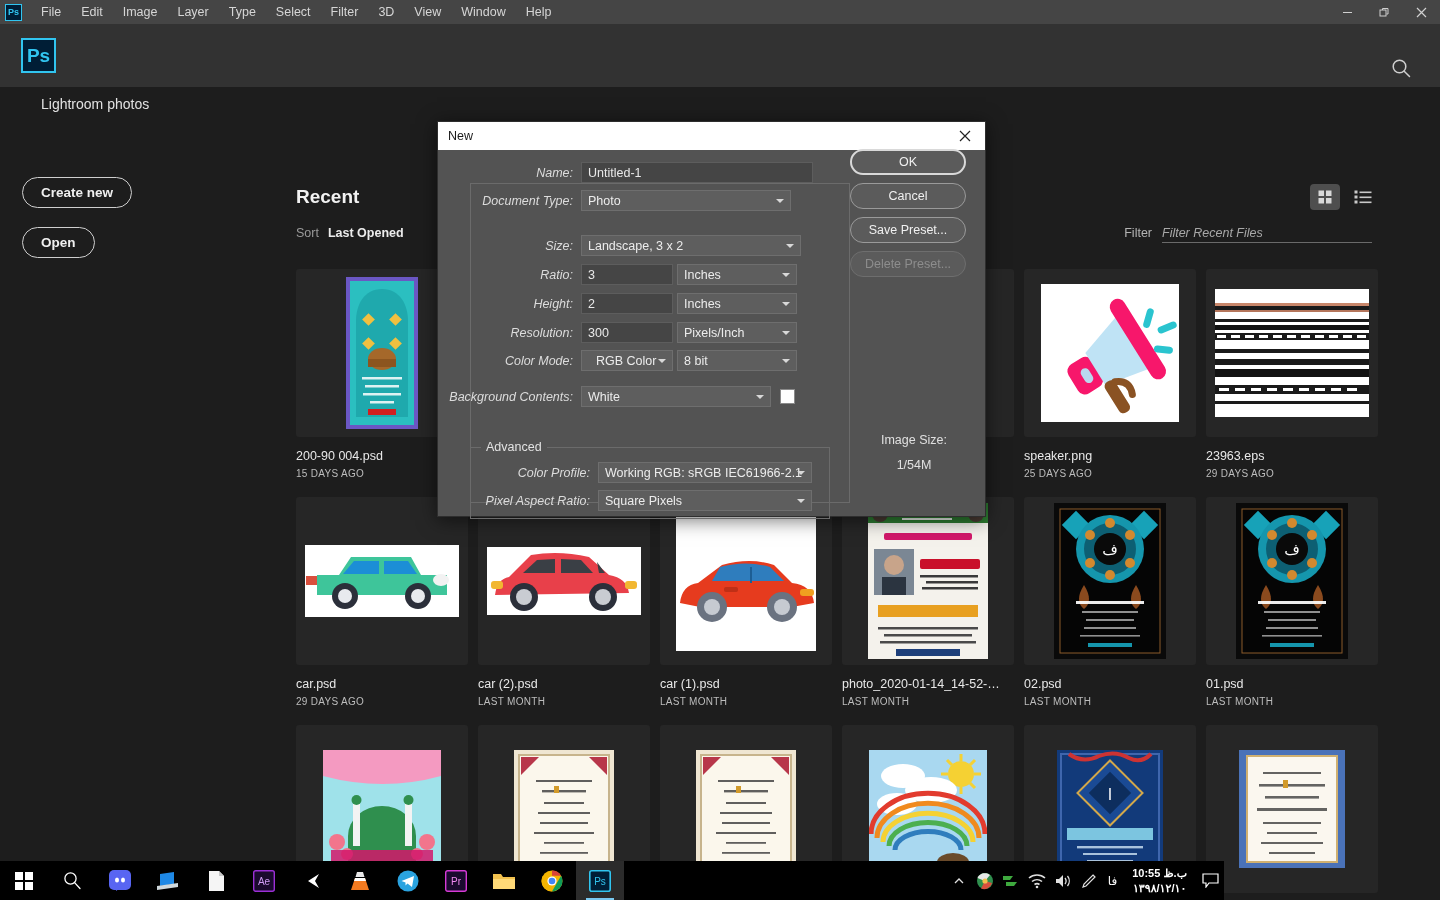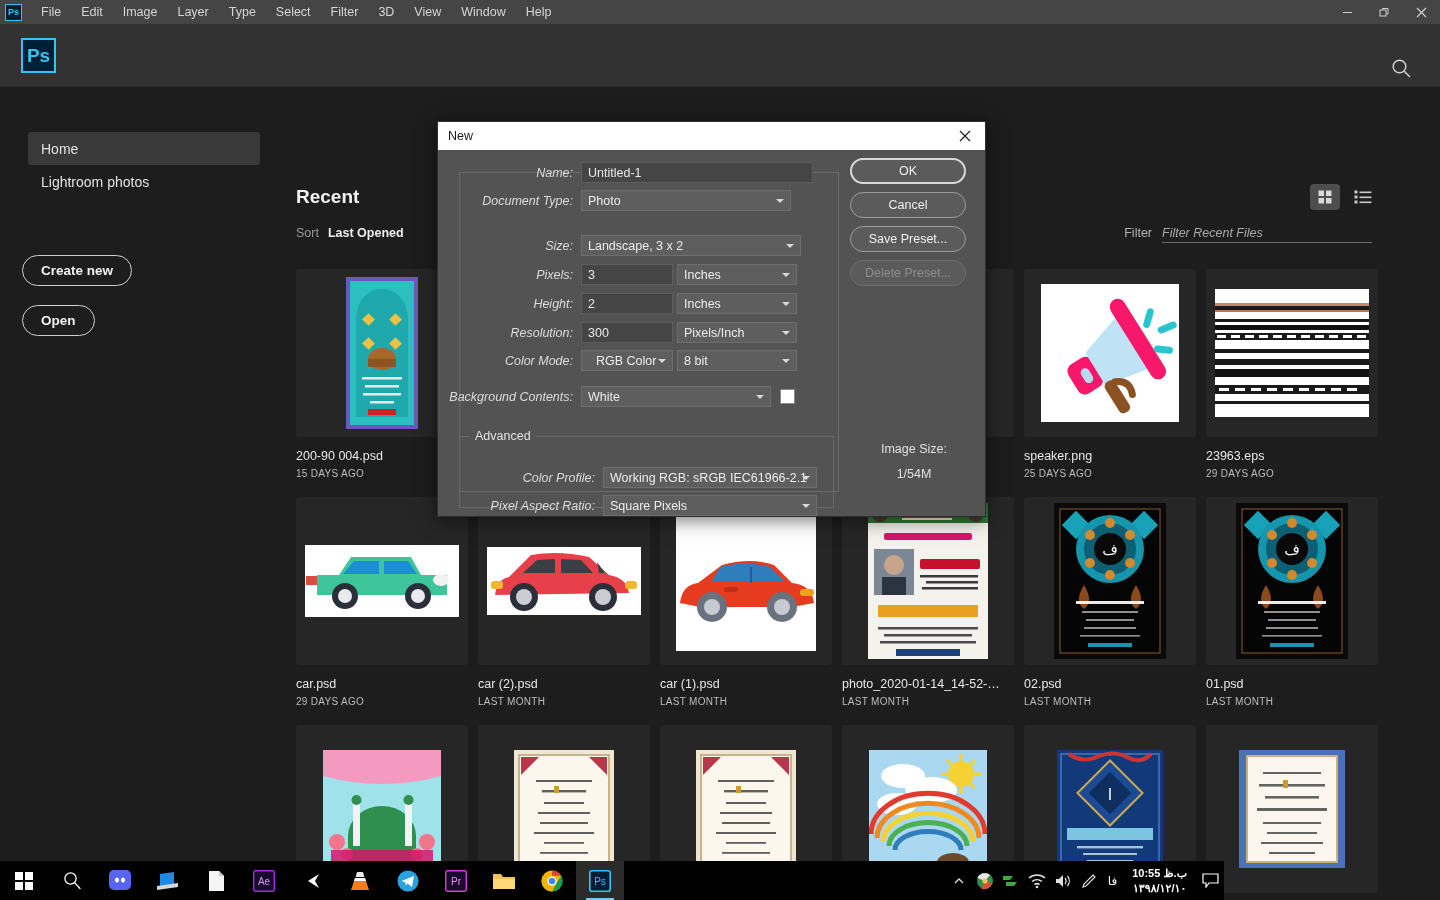--- a/index.html
+++ b/index.html
@@ -150,35 +150,35 @@
     background: #5e5e5e; border: 1px solid #6e6e6e; color: #ececec;
     font-size: 12.5px; height: 21px; padding: 0 6px;
     display: flex; align-items: center; position: relative;
   }
   .sel .chev {
     position: absolute; right: 6px; top: 50%; transform: translateY(-50%);
     width: 0; height: 0; border-left: 4px solid transparent;
     border-right: 4px solid transparent; border-top: 4px solid #d8d8d8;
   }
   #dlg-left { position: absolute; left: 0; top: 28px; width: 408px; }
-  #dlg-right { position: absolute; left: 412px; top: 36px; width: 134px; }
+  #dlg-right { position: absolute; left: 412px; top: 27px; width: 134px; }
   .dlg-btn {
     width: 116px; height: 26px; margin-bottom: 8px;
     border: 1px solid #9a9a9a; border-radius: 13px;
     background: #5b5b5b; color: #f0f0f0; font-size: 12.5px;
     font-family: "Liberation Sans", sans-serif;
     display: flex; align-items: center; justify-content: center; cursor: pointer;
   }
   .dlg-btn.primary { border: 2px solid #d9d9d9; }
   .dlg-btn.disabled { color: #8d8d8d; border-color: #6e6e6e; cursor: default; }
   #image-size-block { position: absolute; top: 284px; left: 0; width: 128px; text-align: center; }
   #image-size-label { font-size: 12.5px; color: #e0e0e0; }
   #image-size-value { font-size: 12.5px; color: #e0e0e0; margin-top: 11px; }
 
-  fieldset.grp { border: 1px solid #6b6b6b; margin: 0; padding: 16px; }
+  fieldset.grp { border: 1px solid #6b6b6b; margin: 11px; padding: 0; }
   #outer-grp { position: absolute; left: 21px; top: 50px; width: 380px; height: 320px; }
   #adv-grp { position: absolute; left: 21px; top: 286px; width: 360px; height: 72px; }
   #adv-legend {
     position: absolute; left: 10px; top: -8px; background: #535353;
     padding: 0 5px; font-size: 12.5px; color: #e2e2e2;
   }
   #bg-swatch { width: 15px; height: 15px; background: #fff; border: 1px solid #8a8a8a; margin-left: 9px; }
 
   
   #taskbar {
@@ -245,23 +245,20 @@
     <svg width="22" height="22" viewBox="0 0 22 22">
       <circle cx="9.5" cy="9.5" r="6.3" fill="none" stroke="#cfcfcf" stroke-width="1.5"></circle>
       <path d="M14.2 14.2 L19.5 19.5" stroke="#cfcfcf" stroke-width="1.5" stroke-linecap="round"></path>
     </svg>
   </div>
 </div>
 
 <div id="body">
 
   <div id="sidebar">
-    <div id="side-home" class="side-item active">
-      <span>Home</span>
-    </div>
     <div class="side-item">
       <span>Lightroom photos</span>
     </div>
     <div>
       <div id="btn-create-new" class="pill-btn">Create new</div>
     </div>
     <div>
       <div id="btn-open" class="pill-btn">Open</div>
     </div>
   </div>
@@ -770,21 +767,21 @@
 
     <div class="row" style="margin-top:24px;">
       <span class="lbl">Size:</span>
       <div class="sel" style="width:220px;">
         <span>Landscape, 3 x 2</span>
         <span class="chev"></span>
       </div>
     </div>
 
     <div class="row" style="margin-top:8px;">
-      <span class="lbl">Pixels:</span>
+      <span class="lbl">Ratio:</span>
       <input class="inp" style="width: 92px;" type="text" value="3">
       <div class="sel" style="width:120px;margin-left:4px;">
         <span>Inches</span>
         <span class="chev"></span>
       </div>
     </div>
 
     <div class="row" style="margin-top:8px;">
       <span class="lbl">Height:</span>
       <input class="inp" style="width: 92px;" type="text" value="2">

